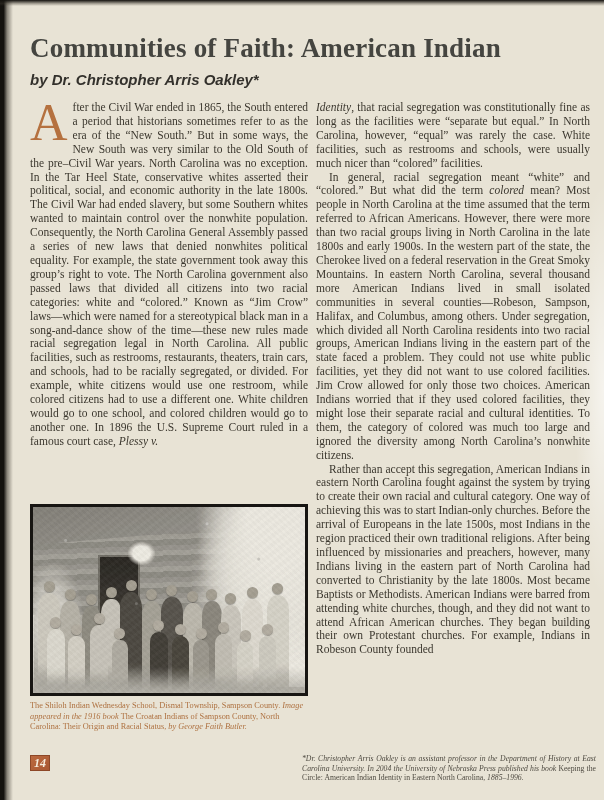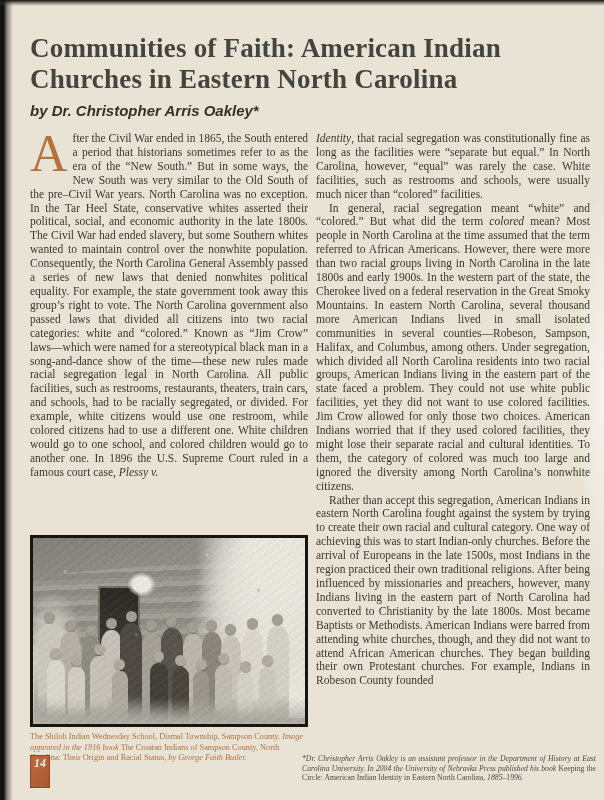--- a/index.html
+++ b/index.html
@@ -102,21 +102,21 @@
       radial-gradient(circle at 64% 9%, rgba(255,255,255,.6) 0 1px, rgba(255,255,255,0) 2px),
       radial-gradient(circle at 83% 28%, rgba(0,0,0,.3) 0 1px, rgba(0,0,0,0) 2px),
       radial-gradient(circle at 38% 52%, rgba(255,255,255,.4) 0 1px, rgba(255,255,255,0) 2px),
       repeating-linear-gradient(43deg, rgba(255,255,255,.035) 0 2px, rgba(20,18,14,.035) 2px 4px),
       repeating-linear-gradient(-37deg, rgba(255,255,255,.04) 0 3px, rgba(20,18,14,.03) 3px 7px);
   }
   .caption { margin-top: 5px; font-size: 8.3px; line-height: 10.6px; color: #ae7140; text-align: left; }
 
   .footer { position: absolute; left: 0; top: 751px; width: 604px; height: 49px; z-index: 3; }
   .page-badge {
-    position: absolute; left: 30px; top: 4px; width: 20px; height: 33px;
+    position: absolute; left: 30px; top: 4px; width: 20px; height: 16px;
     background: linear-gradient(135deg, #bb6a40, #a95832);
     border: 1px solid #8d4727;
     color: #f5ecdd; font-style: italic; font-weight: bold; font-size: 12px;
     text-align: center; line-height: 14px;
   }
   .journal { position: absolute; left: 0; top: 6px; width: 604px; text-align: center; font-style: italic; font-size: 10px; color: #4e4a41; }
   .footnote {
     position: absolute; left: 302px; top: 3px; width: 294px;
     font-size: 7.7px; line-height: 9.7px; color: #4e4a41; text-align: justify;
   }
@@ -124,21 +124,20 @@
 </head>
 <body>
 
 <div class="scan-edge-left"></div>
 <div class="scan-edge-top"></div>
 <div class="sheen"></div>
 
 <div class="content">
   <h1 class="title">
     <span>Communities of Faith: American Indian</span>
-    <span>Churches in Eastern North Carolina</span>
   </h1>
   <div class="byline">by Dr. Christopher Arris Oakley*</div>
 
   <div class="columns">
     <div class="col">
       <div class="left-text">
         <span class="dropcap">A</span><span><span>fter the Civil War ended in 1865, the South entered a period that historians sometimes refer to as the era of the “New South.” But in some ways, the New South was very similar to the Old South of the pre–Civil War years. North Carolina was no exception. In the Tar Heel State, conservative whites asserted their political, social, and economic authority in the late 1800s. The Civil War had ended slavery, but some Southern whites wanted to maintain control over the nonwhite population. Consequently, the North Carolina General Assembly passed a series of new laws that denied nonwhites political equality. For example, the state government took away this group’s right to vote. The North Carolina government also passed laws that divided all citizens into two racial categories: white and “colored.” Known as “Jim Crow” laws—which were named for a stereotypical black man in a song-and-dance show of the time—these new rules made racial segregation legal in North Carolina. All public facilities, such as restrooms, restaurants, theaters, train cars, and schools, had to be racially segregated, or divided. For example, white citizens would use one restroom, while colored citizens had to use a different one. White children would go to one school, and colored children would go to another one. In 1896 the U.S. Supreme Court ruled in a famous court case, </span><span style="font-style: italic;">Plessy v.</span></span>
       </div>
       <div class="figure-block">
         <div class="photo-frame" role="img" aria-label="Black-and-white group photograph of adults and children standing in front of a wooden building with a dark doorway and bright foliage at right">

